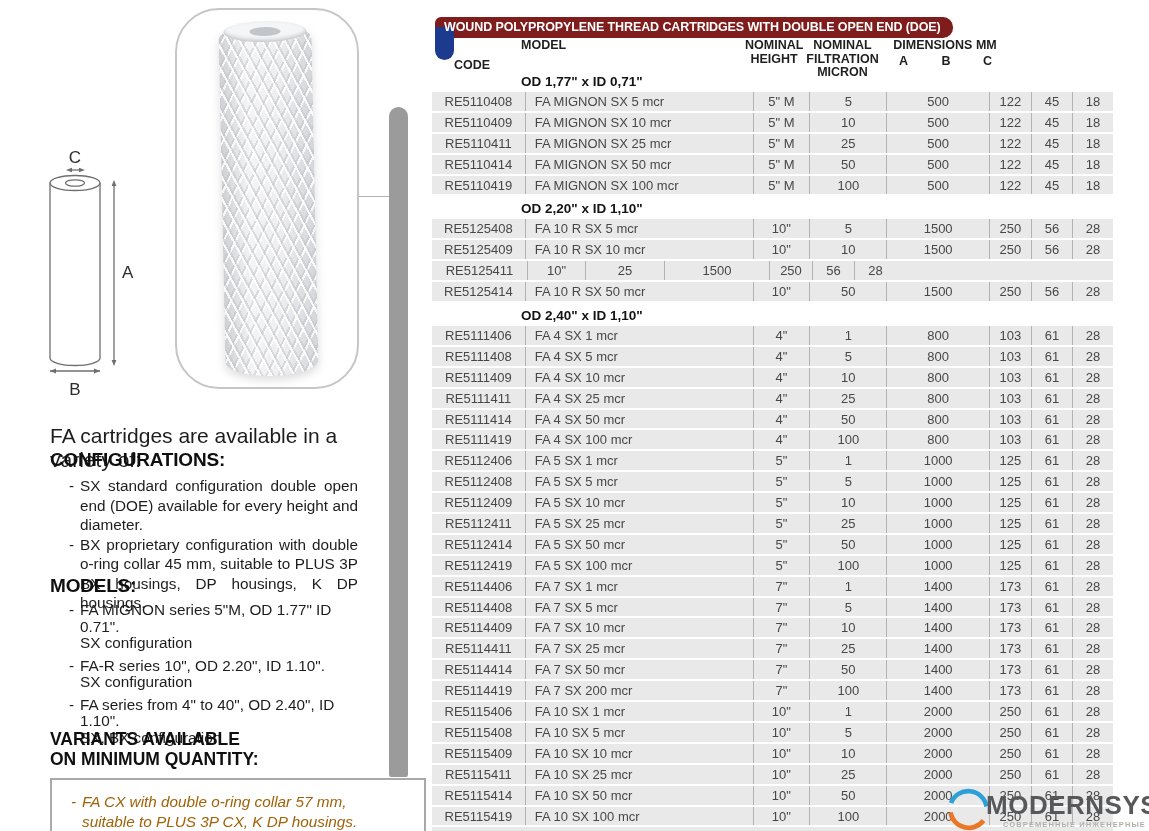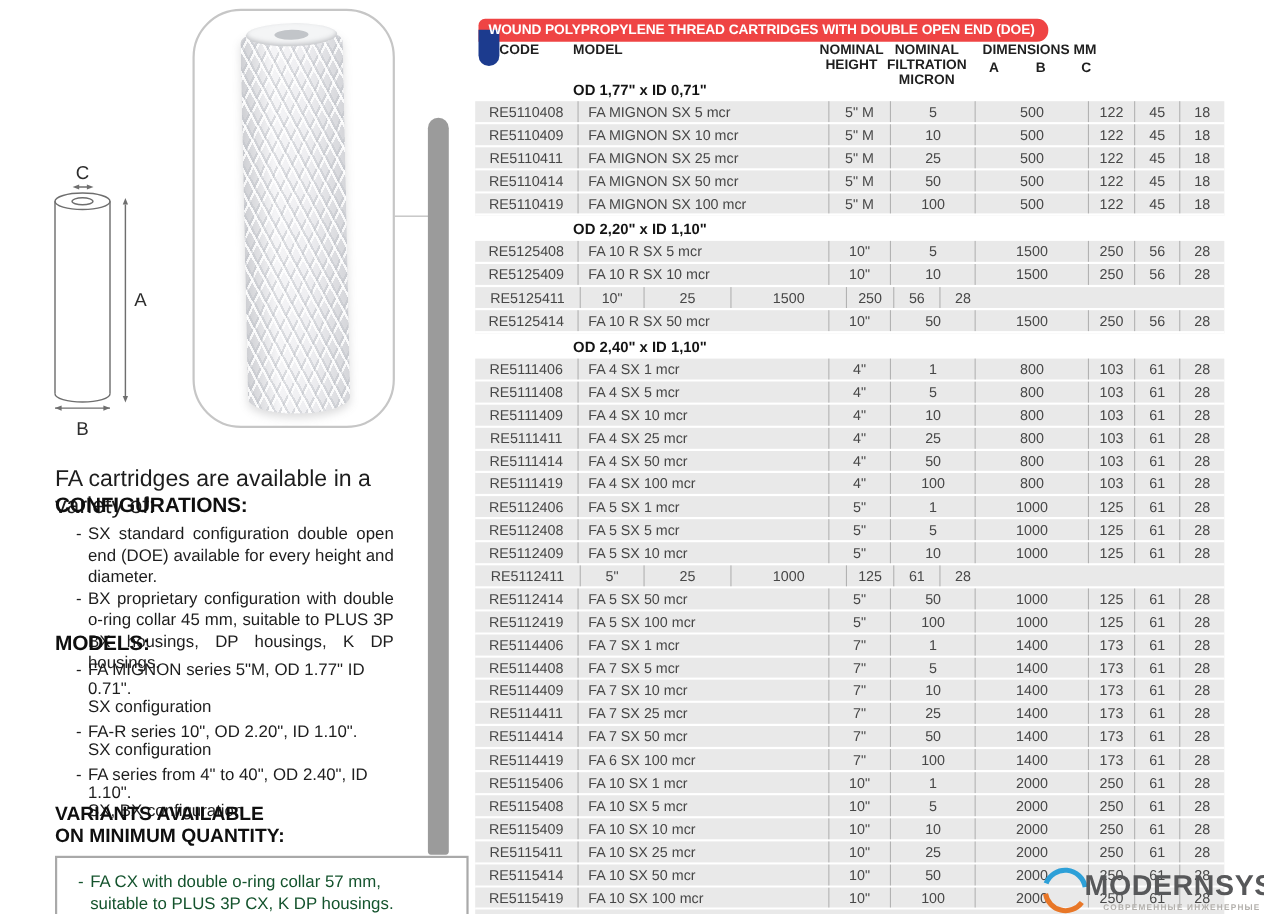--- a/index.html
+++ b/index.html
@@ -35,34 +35,34 @@
   .cfg-list{position:absolute;left:50px;top:476px;width:308px;font-size:15.3px;line-height:19.5px;
     text-align:justify;color:#1d1d1d;}
   .bullet{position:relative;padding-left:30px;}
   .bullet::before{content:"-";position:absolute;left:19px;top:0;}
   .models-list{position:absolute;left:50px;top:602px;width:320px;font-size:15.3px;line-height:16.5px;color:#1d1d1d;}
   .models-list .bullet{margin-bottom:6px;}
   .variants-heading{position:absolute;left:50px;top:729px;font-size:17.5px;line-height:20px;
     font-weight:bold;color:#0f0f0f;}
   .variants-box{position:absolute;left:50px;top:778px;width:376px;height:64px;
     border:2px solid #a9a9a9;box-sizing:border-box;background:#fff;}
-  .variants-list{margin-top:12px;font-size:15.3px;line-height:19.5px;color:#14532d;width:344px;}
+  .variants-list{margin-top:12px;font-size:15.3px;line-height:19.5px;color:#a16207;width:344px;font-style:italic;}
 
   
-  .banner{position:absolute;left:435px;top:17px;width:518px;height:21px;background:#ef4444;
+  .banner{position:absolute;left:435px;top:17px;width:518px;height:21px;background:#7f1d1d;
     border-radius:6px 10px 10px 0;z-index:2;}
   .banner::before{content:"";position:absolute;left:0;top:10px;width:19px;height:33px;
     background:#1c3b8e;border-radius:0 0 10px 10px;z-index:-1;}
   .banner-title{font-size:12.5px;font-weight:bold;color:#fff;line-height:21px;padding-left:9px;
     white-space:nowrap;letter-spacing:-0.1px;}
 
   .thead{position:absolute;left:432px;top:39px;display:flex;font-size:12.5px;font-weight:bold;
     line-height:13.5px;color:#1f1f1f;text-align:center;}
   .th{box-sizing:border-box;}
-  .th-code{width:80px;}
+  .th-code{width:80px;margin-top:20px;}
   .th-model{width:233px;text-align:left;padding-left:9px;}
   .th-height{width:58px;}
   .th-filtr{width:79px;}
   .th-flow{width:105px;}
   .th-dims{width:126px;}
   .dim-letters{display:flex;margin-top:2.5px;}
   .dim-letters span{display:block;}
   .dl-a{width:43px;}.dl-b{width:42px;}.dl-c{width:41px;}
 
   .tbody{position:absolute;left:432px;top:69px;width:681px;}
@@ -354,20 +354,21 @@
         <div class="tcell c1">FA 5 SX 10 mcr</div>
         <div class="tcell c2">5"</div>
         <div class="tcell c3">10</div>
         <div class="tcell c4">1000</div>
         <div class="tcell c5">125</div>
         <div class="tcell c6">61</div>
         <div class="tcell c7">28</div>
       </div>
       <div class="trow">
         <div class="tcell c0">RE5112411</div>
+        <div class="tcell c1">FA 5 SX 25 mcr</div>
         <div class="tcell c2">5"</div>
         <div class="tcell c3">25</div>
         <div class="tcell c4">1000</div>
         <div class="tcell c5">125</div>
         <div class="tcell c6">61</div>
         <div class="tcell c7">28</div>
       </div>
       <div class="trow">
         <div class="tcell c0">RE5112414</div>
         <div class="tcell c1">FA 5 SX 50 mcr</div>
@@ -433,21 +434,21 @@
         <div class="tcell c1">FA 7 SX 50 mcr</div>
         <div class="tcell c2">7"</div>
         <div class="tcell c3">50</div>
         <div class="tcell c4">1400</div>
         <div class="tcell c5">173</div>
         <div class="tcell c6">61</div>
         <div class="tcell c7">28</div>
       </div>
       <div class="trow">
         <div class="tcell c0">RE5114419</div>
-        <div class="tcell c1">FA 6 SX 100 mcr</div>
+        <div class="tcell c1">FA 7 SX 200 mcr</div>
         <div class="tcell c2">7"</div>
         <div class="tcell c3">100</div>
         <div class="tcell c4">1400</div>
         <div class="tcell c5">173</div>
         <div class="tcell c6">61</div>
         <div class="tcell c7">28</div>
       </div>
       <div class="trow">
         <div class="tcell c0">RE5115406</div>
         <div class="tcell c1">FA 10 SX 1 mcr</div>

